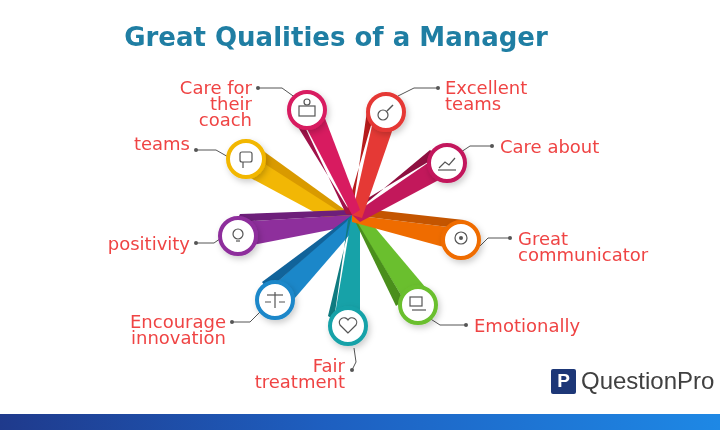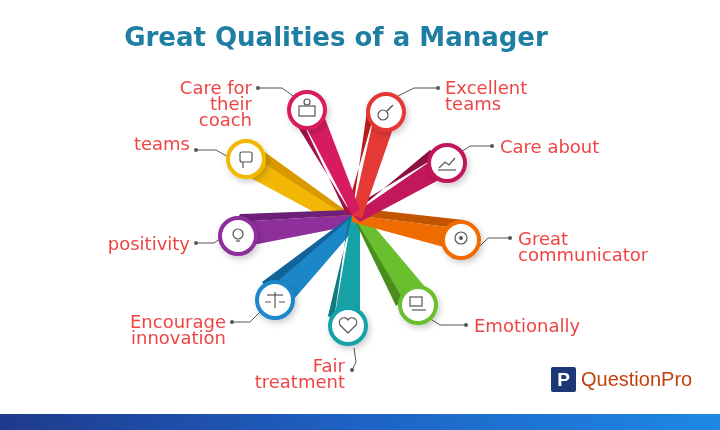--- a/index.html
+++ b/index.html
@@ -3,21 +3,21 @@
 <meta charset="utf-8">
 <style>
   html,body{margin:0;padding:0;}
   body{width:720px;height:430px;background:#ffffff;position:relative;overflow:hidden;font-family:"DejaVu Sans",sans-serif;}
   .title{position:absolute;left:0;width:672px;top:22px;text-align:center;font-size:26px;font-weight:bold;color:#1f7ea3;letter-spacing:0px;}
   svg.diagram{position:absolute;left:0;top:0;}
   .lbl{position:absolute;font-size:18px;font-weight:normal;color:#ef4444;line-height:16px;}
   .r{text-align:right;}
   .logo{position:absolute;left:551px;top:367px;display:flex;align-items:center;gap:5px;}
   .logo-box{width:25px;height:25px;background:#1d3777;border-radius:2px;color:#fff;font-weight:bold;font-size:19px;display:flex;align-items:center;justify-content:center;font-family:"Liberation Sans",sans-serif;}
-  .logo-text{font-family:"Liberation Sans",sans-serif;font-size:20px;color:#c2410c;}
+  .logo-text{font-family:"Liberation Sans",sans-serif;font-size:24px;color:#404040;}
   .bar{position:absolute;left:0;top:414px;width:720px;height:16px;background:linear-gradient(90deg,#1f3a8c 0%,#1e5fc0 45%,#1e88e5 100%);}
 </style>
 </head>
 <body>
 
 <div class="title">Great Qualities of a Manager</div>
 
 <svg class="diagram" width="720" height="430" viewBox="0 0 720 430">
   <defs>
     <filter id="sh" x="-30%" y="-30%" width="160%" height="160%">

